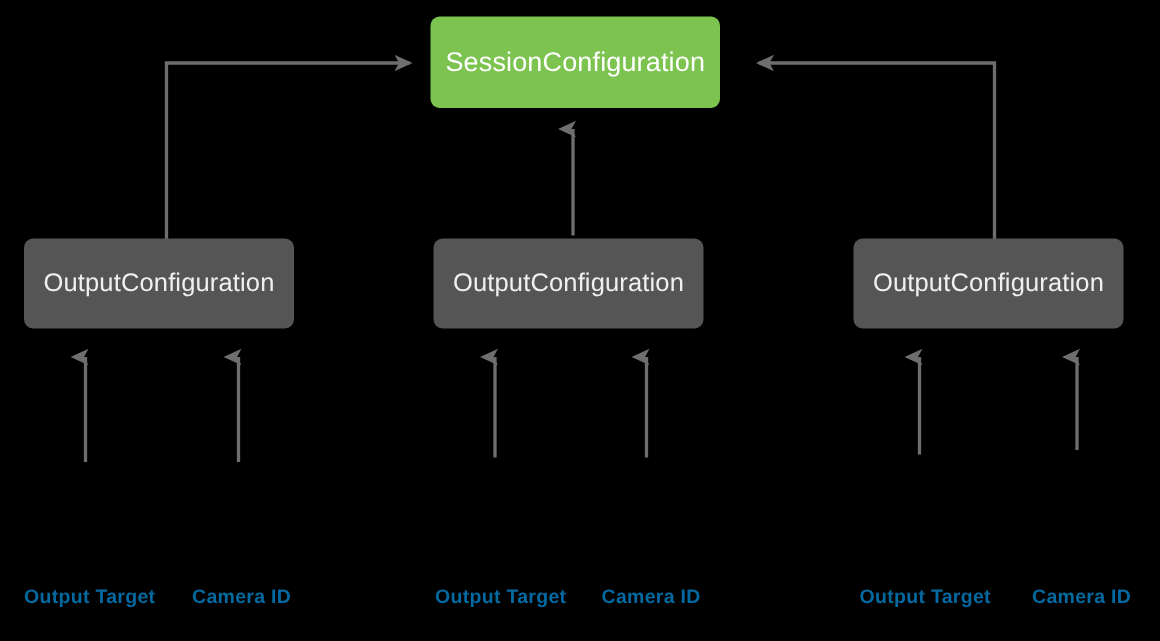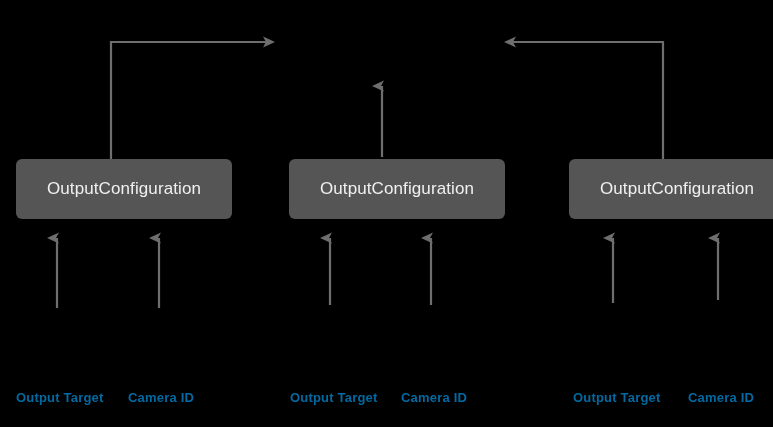--- a/index.html
+++ b/index.html
@@ -39,21 +39,21 @@
     top: 11px;
     width: 193px;
     height: 61px;
     font-size: 18px;
     letter-spacing: 0.1px;
   }
   .node-output {
     background: #555555;
     color: #f0f0f0;
     top: 159px;
-    width: 216px;
+    width: 180px;
     height: 60px;
     font-size: 17px;
     letter-spacing: 0.1px;
   }
   .node-output.col-a { left: 16px; }
   .node-output.col-b { left: 289px; }
   .node-output.col-c { left: 569px; }
 
   .node-label {
     display: block;
@@ -94,20 +94,23 @@
     <g stroke="#6e6e6e" stroke-width="2.2" fill="none">
       <path d="M57,308 L57,238" marker-end="url(#arrowUp)"></path>
       <path d="M159,308 L159,238" marker-end="url(#arrowUp)"></path>
       <path d="M330,305 L330,238" marker-end="url(#arrowUp)"></path>
       <path d="M431,305 L431,238" marker-end="url(#arrowUp)"></path>
       <path d="M613,303 L613,238" marker-end="url(#arrowUp)"></path>
       <path d="M718,300 L718,238" marker-end="url(#arrowUp)"></path>
     </g>
   </svg>
 
+  <div class="node node-session">
+    <span class="node-label">SessionConfiguration</span>
+  </div>
 
   <div class="node node-output col-a">
     <span class="node-label">OutputConfiguration</span>
   </div>
 
   <div class="node node-output col-b">
     <span class="node-label">OutputConfiguration</span>
   </div>
 
   <div class="node node-output col-c">

